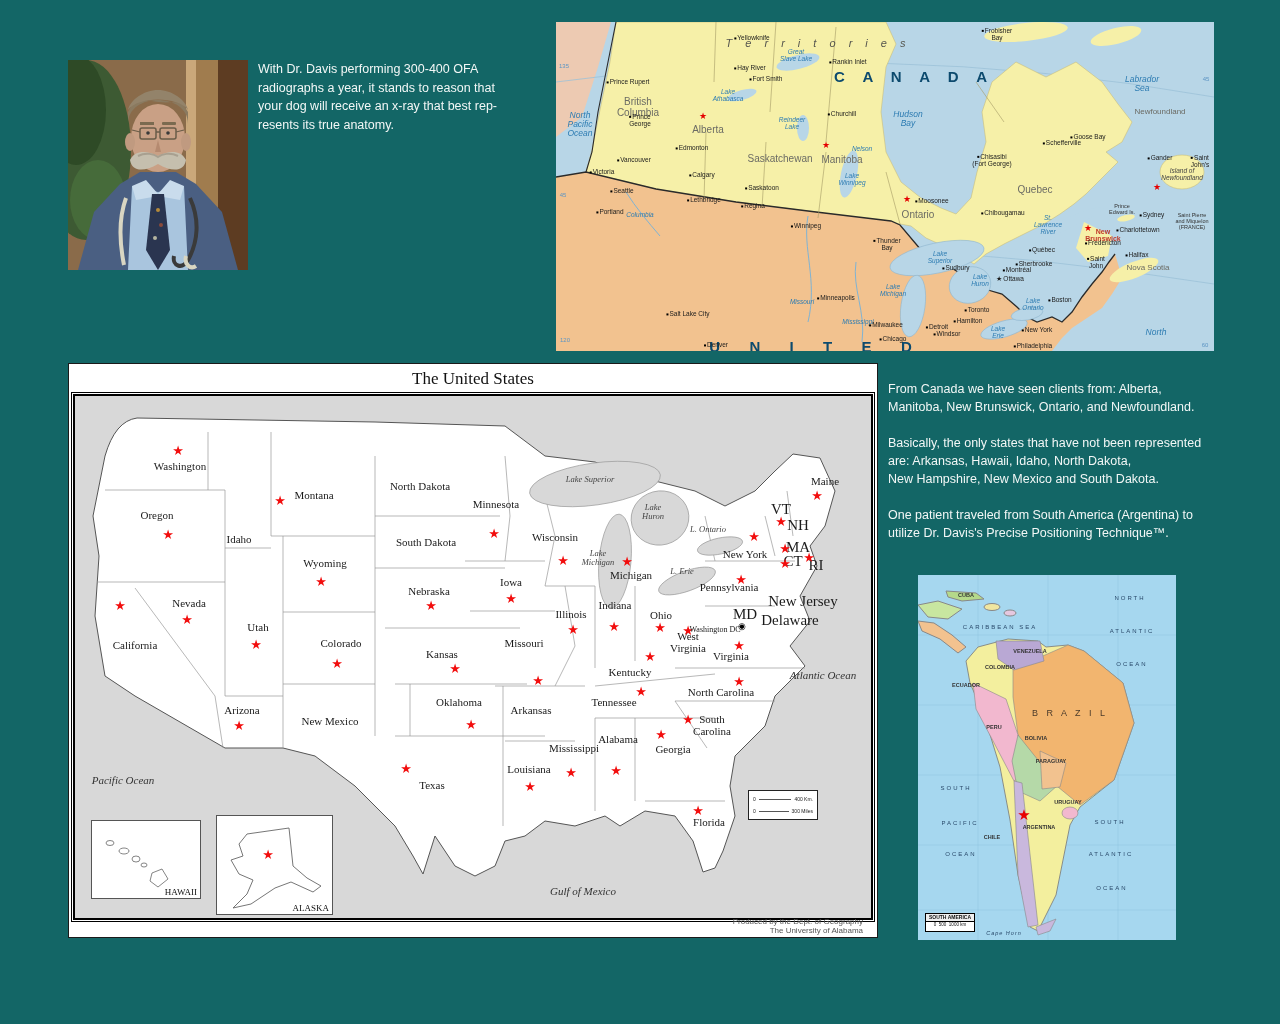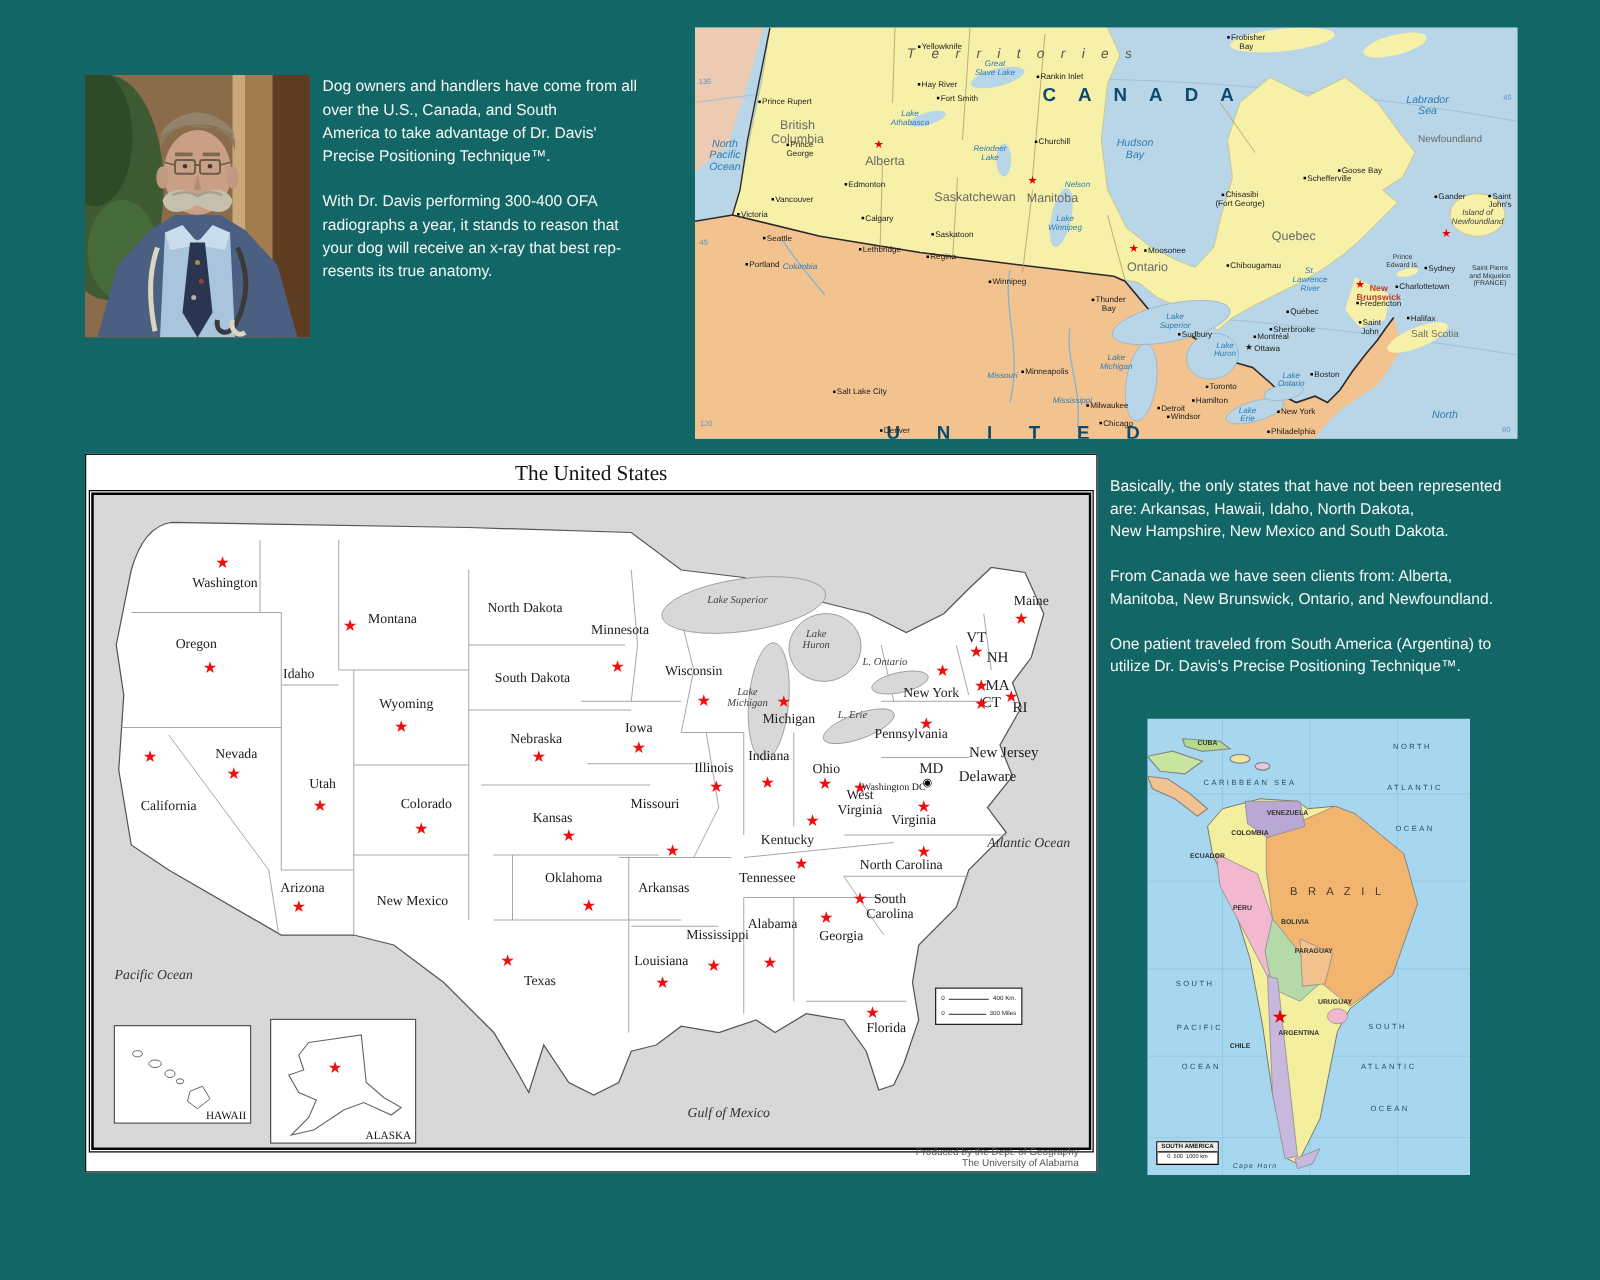--- a/index.html
+++ b/index.html
@@ -26,21 +26,21 @@
   .ca-w.deg{font-size:6px;font-style:normal;color:#5d95c4;}
   .ca-city{position:absolute;transform:translate(-50%,-50%);white-space:pre;text-align:center;font-size:6.5px;color:#1b1b1b;line-height:1.1;}
   .ca-city::before{content:"";display:inline-block;width:2px;height:2px;background:#000;margin-right:1px;vertical-align:middle;}
   .ca-city.cap::before{content:"★";width:auto;height:auto;background:none;font-size:7px;margin-right:1px;}
   .ca-star{position:absolute;transform:translate(-50%,-50%);color:#e40000;font-size:9px;line-height:1;}
   
   .us{position:absolute;left:68px;top:363px;width:810px;height:575px;background:#fff;border:1px solid #1a1a1a;box-sizing:border-box;}
   .us-title{margin-top:5px;text-align:center;font-family:"Liberation Serif",serif;font-size:17px;color:#111;}
   .us-map{position:absolute;left:4px;top:30px;width:800px;height:526px;box-sizing:border-box;border:2px solid #000;outline:1px solid #000;outline-offset:1px;background:#d8d8d8;overflow:hidden;}
   .us-lbl{position:absolute;transform:translate(-50%,-50%);white-space:pre;text-align:center;font-family:"Liberation Serif",serif;font-size:11px;color:#1a1a1a;line-height:1.05;}
-  .us-lbl.sm{font-size:12px;}
+  .us-lbl.sm{font-size:15px;}
   .us-lbl.xs{font-size:8px;}
   .us-star{position:absolute;transform:translate(-50%,-50%);color:#f20d0d;font-size:13px;line-height:1;}
   .us-w{position:absolute;transform:translate(-50%,-50%);white-space:pre;text-align:center;font-family:"Liberation Serif",serif;font-style:italic;font-size:11px;color:#333;line-height:1.1;}
   .us-w.xs{font-size:8.5px;color:#444;}
   .dc-sym{position:absolute;transform:translate(-50%,-50%);font-size:9px;color:#000;}
   .inset{position:absolute;background:#fff;border:1px solid #555;box-sizing:border-box;}
   .inset .tag{position:absolute;right:3px;bottom:1px;font-family:"Liberation Serif",serif;font-size:9px;color:#111;margin-top:31px;}
   .scalebox{position:absolute;background:#fff;border:1px solid #222;box-sizing:border-box;font-size:5px;color:#222;padding:2px 4px;}
   .scalerow{display:flex;align-items:center;gap:3px;height:12px;}
   .scaleline{flex:1;border-bottom:1px solid #555;height:1px;}
@@ -93,24 +93,20 @@
         <circle cx="100" cy="73" r="1.8" fill="#3a3a3a"></circle>
       <rect x="72" y="62" width="14" height="3" rxная="1" fill="#7a6a50"></rect>
       <rect x="94" y="62" width="14" height="3" rx="1" fill="#7a6a50"></rect>
       <path d="M90,80 L87,92 L93,92 Z" fill="#b58a70"></path>
       <path d="M62,100 C68,88 82,92 90,96 C98,92 112,88 118,100 C116,112 104,112 90,104 C76,112 64,112 62,100 Z" fill="#c5bfae"></path>
       <path d="M70,96 C78,92 86,94 90,97 C94,94 102,92 110,96" stroke="#a8a090" stroke-width="2" fill="none"></path>
     </svg>
   </div>
 
   <div class="intro">
-    <p>Dog owners and handlers have come from all
-over the U.S., Canada, and South
-America to take advantage of Dr. Davis'
-Precise Positioning Technique™.</p>
     <p>With Dr. Davis performing 300-400 OFA
 radiographs a year, it stands to reason that
 your dog will receive an x-ray that best rep-
 resents its true anatomy.</p>
   </div>
 
   <div class="canada">
     <svg width="658" height="329" viewBox="0 0 658 329">
       <rect width="658" height="329" fill="#b8d6e7"></rect>
       <path d="M0,0 L55,0 L42,45 L26,95 L0,115 Z" fill="#edcab2"></path>
@@ -185,21 +181,21 @@
         <span class="ca-lbl ter" style="left: 262px; top: 22px;">T e r r i t o r i e s</span>
         <span class="ca-lbl big" style="left: 358px; top: 55px;">C A N A D A</span>
         <span class="ca-lbl" style="left: 82px; top: 85px;">British
 Columbia</span>
         <span class="ca-lbl" style="left: 152px; top: 108px;">Alberta</span>
         <span class="ca-lbl" style="left: 224px; top: 137px;">Saskatchewan</span>
         <span class="ca-lbl" style="left: 286px; top: 138px;">Manitoba</span>
         <span class="ca-lbl" style="left: 362px; top: 193px;">Ontario</span>
         <span class="ca-lbl" style="left: 479px; top: 168px;">Quebec</span>
         <span class="ca-lbl sm" style="left: 604px; top: 90px;">Newfoundland</span>
-        <span class="ca-lbl sm" style="left: 592px; top: 246px;">Salt Scotia</span>
+        <span class="ca-lbl sm" style="left: 592px; top: 246px;">Nova Scotia</span>
         <span class="ca-lbl nb" style="left: 547px; top: 213px;">New
 Brunswick</span>
         <span class="ca-lbl sm2" style="left: 566px; top: 188px;">Prince
 Edward Is.</span>
         <span class="ca-lbl it" style="left: 626px; top: 153px;">Island of
 Newfoundland</span>
         <span class="ca-lbl sm2" style="left: 636px; top: 200px;">Saint Pierre
 and Miquelon
 (FRANCE)</span>
         <span class="ca-lbl big" style="left: 258px; top: 325px;">U  N  I  T  E  D</span>
@@ -469,25 +465,25 @@
           </div>
       </div>
     </div>
     <div class="credit">
       <div>Produced by the Dept. of Geography</div>
       <div>The University of Alabama</div>
     </div>
   </div>
 
   <div class="notes">
+    <p>From Canada we have seen clients from:  Alberta,
+Manitoba, New Brunswick, Ontario, and Newfoundland.</p>
     <p>Basically, the only states that have not been represented
 are:  Arkansas, Hawaii, Idaho, North Dakota,
 New Hampshire, New Mexico and South Dakota.</p>
-    <p>From Canada we have seen clients from:  Alberta,
-Manitoba, New Brunswick, Ontario, and Newfoundland.</p>
     <p>One patient traveled from South America (Argentina) to
 utilize  Dr. Davis's Precise Positioning Technique™.</p>
   </div>
 
   <div class="sa">
     <svg width="258" height="365" viewBox="0 0 258 365">
       <rect width="258" height="365" fill="#a6d7ef"></rect>
       <g stroke="#8cc2de" stroke-width="0.5">
         <line x1="0" y1="60" x2="258" y2="60"></line>
           <line x1="0" y1="130" x2="258" y2="130"></line>

